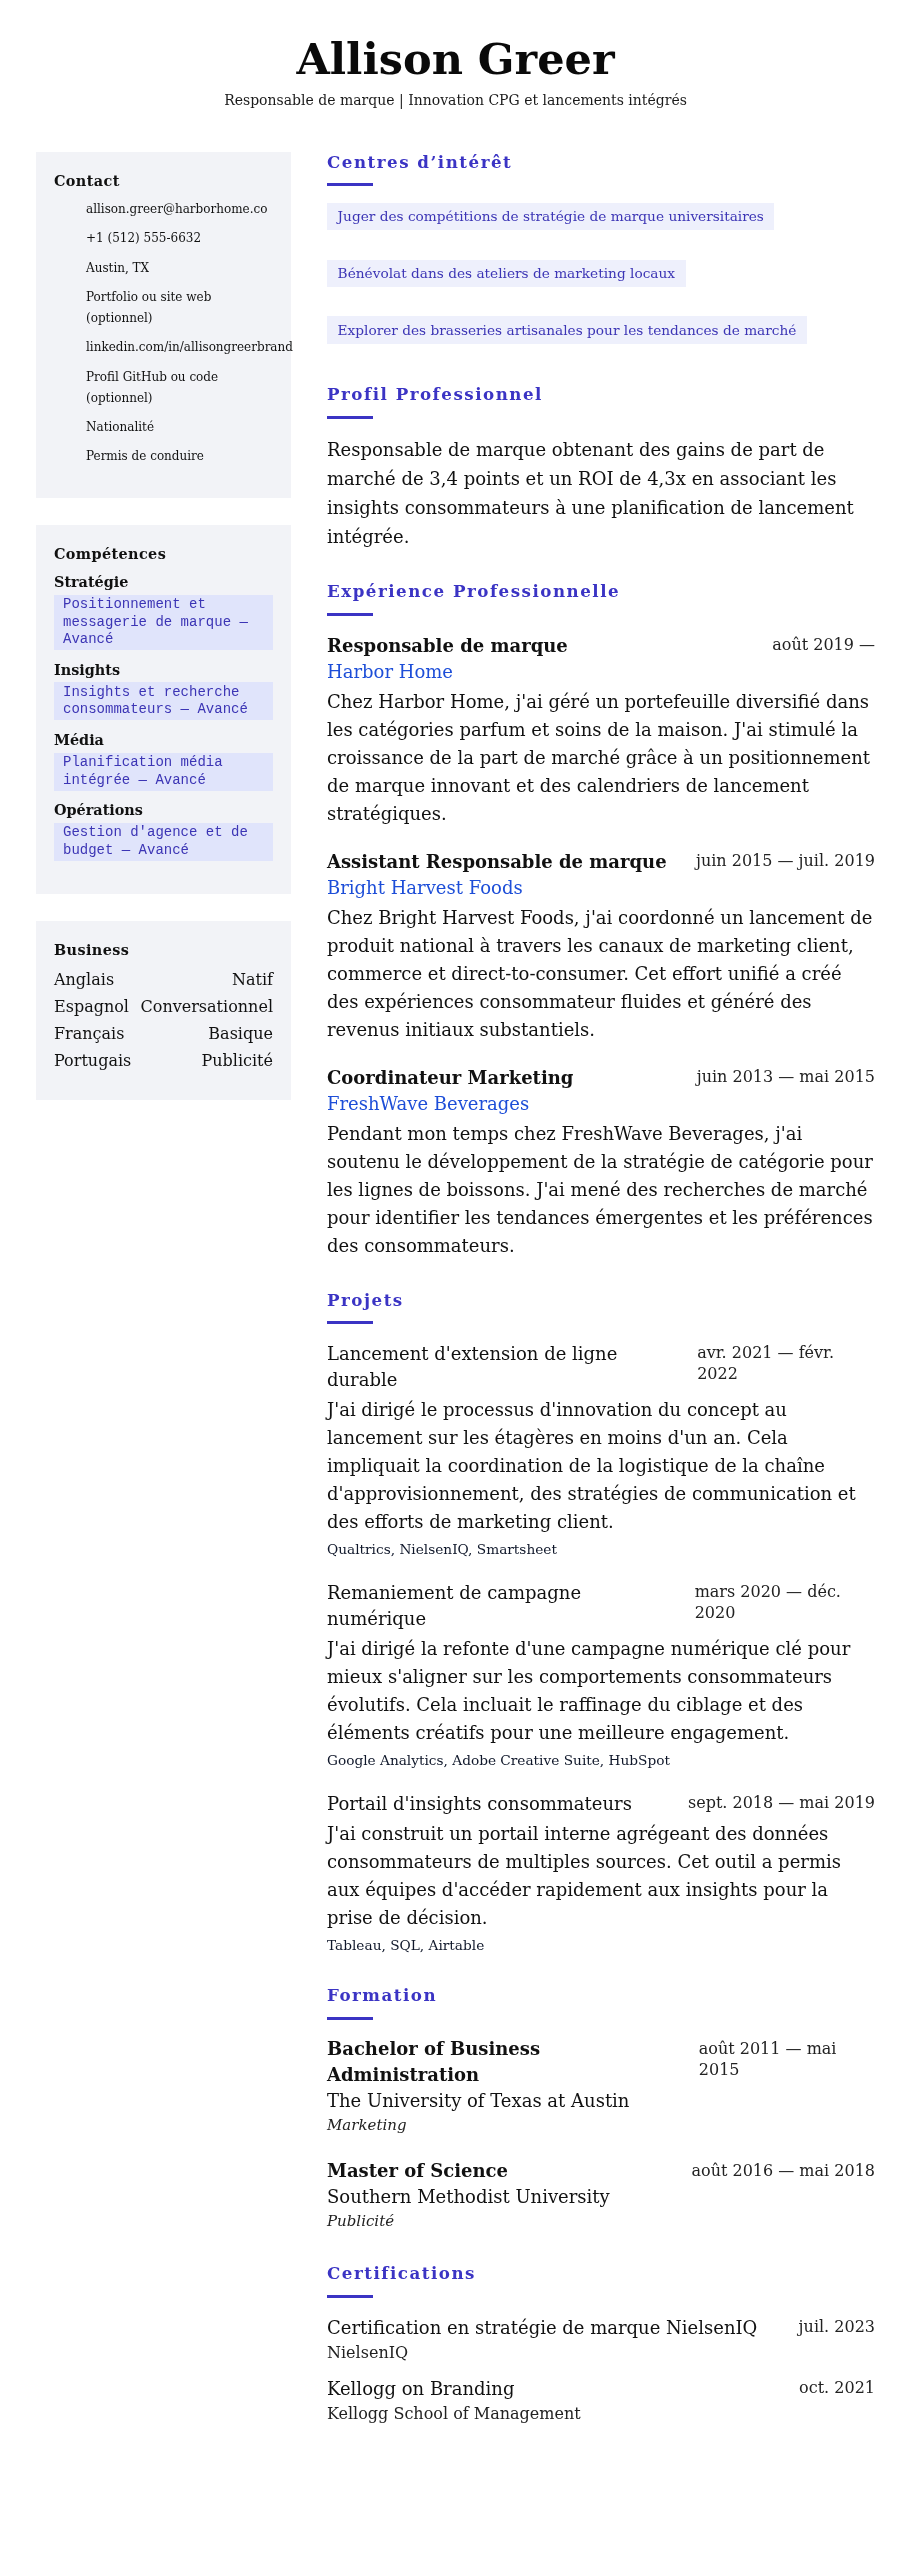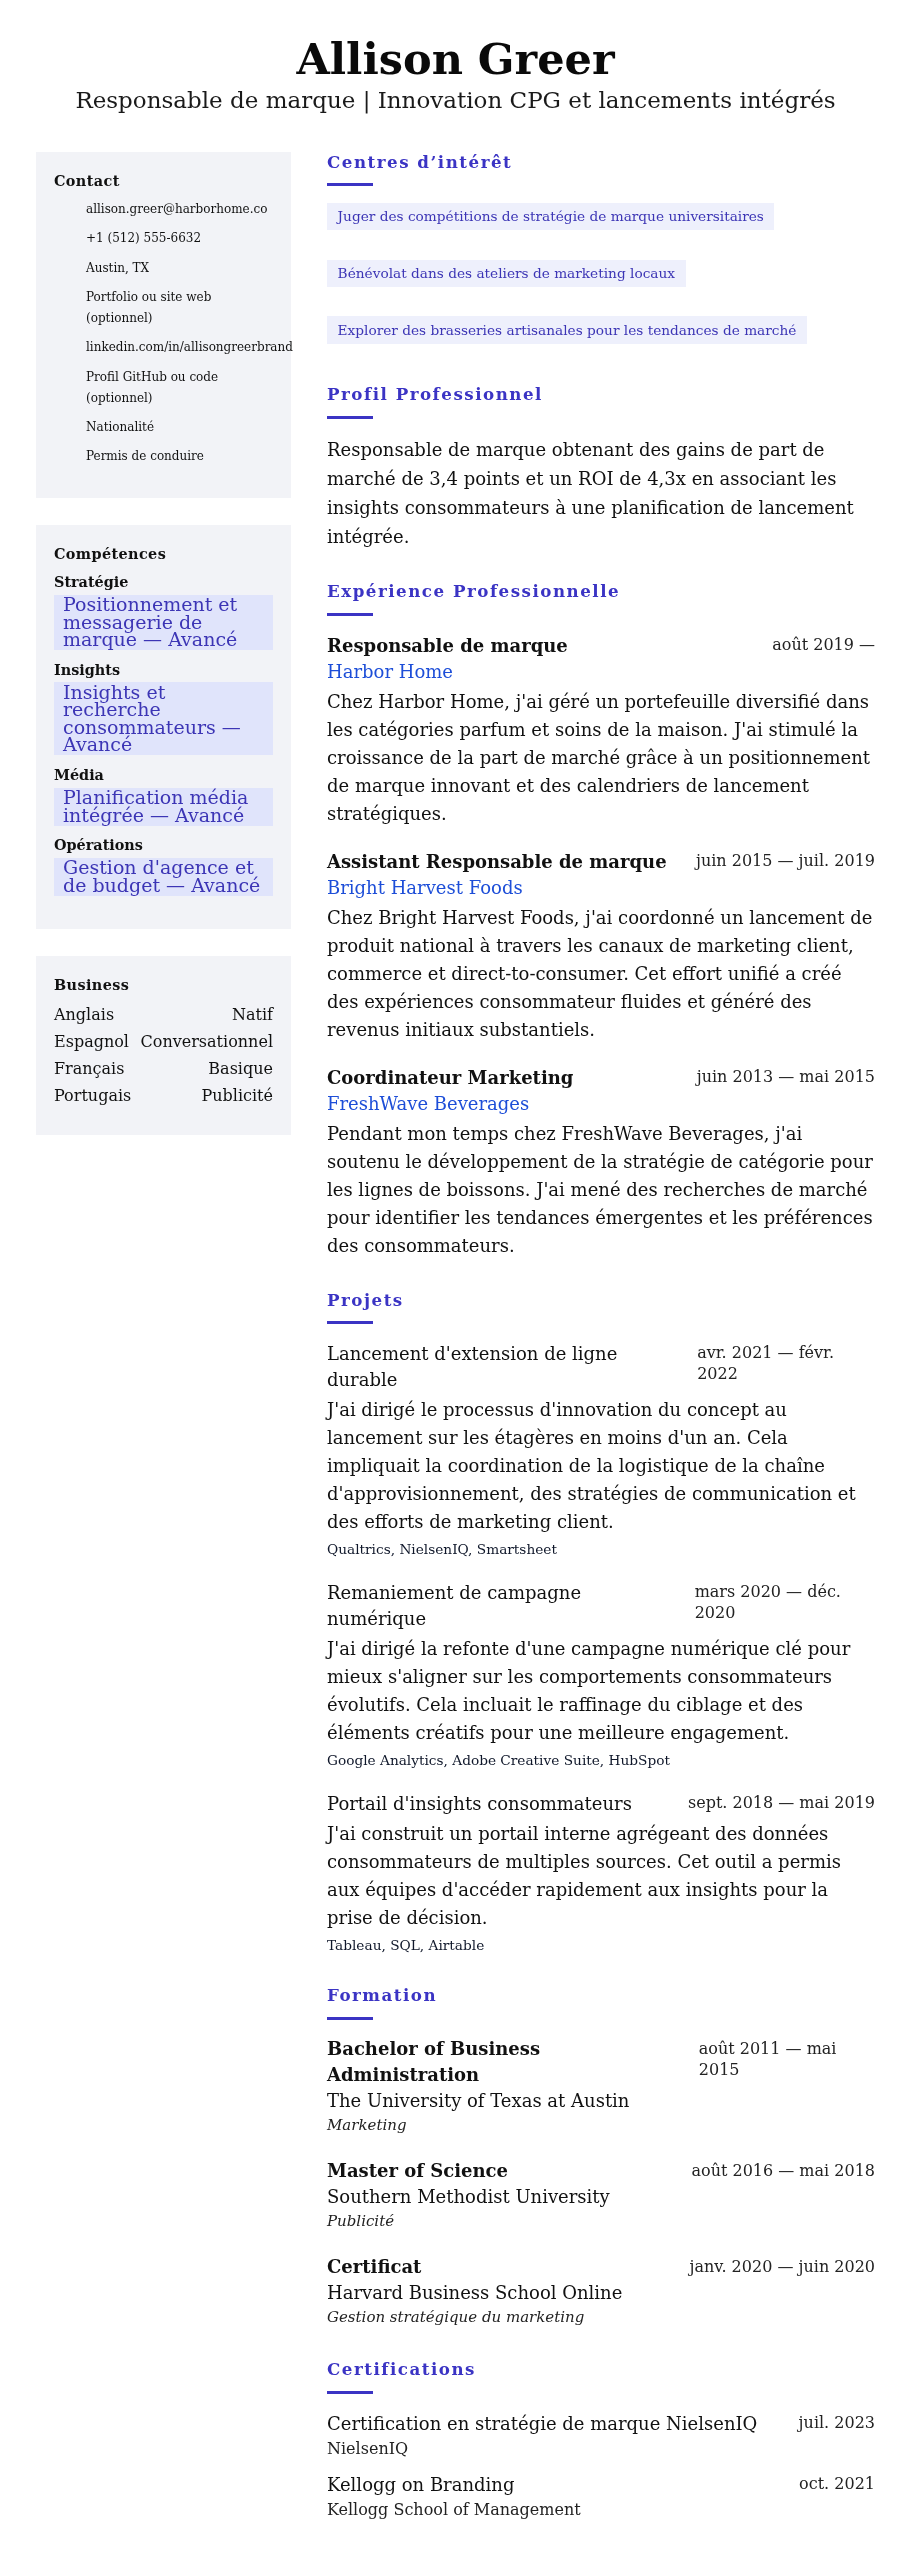--- a/index.html
+++ b/index.html
@@ -1,33 +1,33 @@
 <!DOCTYPE html>
 <html style="font-size:12px"><head>
 <meta charset="utf-8">
 <style>
   * { box-sizing: border-box; margin: 0; padding: 0; }
   html, body { width: 911px; background: #ffffff; }
   body { font-family: "DejaVu Serif", serif; color: #111111; }
   .page { width: 911px; min-height: 2576px; position: relative; }
   header { text-align: center; padding-top: 33px; }
   .name { font-size: 43px; font-weight: bold; line-height: 52px; color: #0a0a0a; }
-  .headline { font-size: 23px; line-height: 27px; color: #1a1a1a; margin-top: 1.5px; }
+  .headline { font-size: 14px; line-height: 27px; color: #1a1a1a; margin-top: 1.5px; }
 
   .layout { display: flex; padding: 0 36px; margin-top: 38px; gap: 36px; }
   .sidebar { width: 255px; flex-shrink: 0; }
   .main { flex: 1; width: 546px; }
 
   .card { background: #f2f3f7; padding: 20px 18px 23px 18px; margin-bottom: 27px; overflow: visible; }
   .card-title { font-size: 14.4px; font-weight: bold; margin-bottom: 10.6px; letter-spacing: 0.4px; }
   .contact-line { font-size: 12px; line-height: 21px; margin-bottom: 8.3px; white-space: normal; margin-left: 32px; }
   .contact-line.nowrap { white-space: nowrap; }
   .skill-group-title { font-size: 14.4px; font-weight: bold; margin-top: 10.6px; margin-bottom: 4.6px; }
   .skill-group-title.first { margin-top: 0; }
-  .skill-tag { background: #e0e4fb; color: #3c35b5; font-size: 19px; line-height: 17.5px; padding: 1.5px 9px; margin-bottom: 10.6px; }
+  .skill-tag { background: #e0e4fb; color: #3c35b5; font-size: 14px; line-height: 17.5px; padding: 1.5px 9px; margin-bottom: 10.6px; font-family: Liberation Mono, monospace; }
   .lang-row { display: flex; justify-content: space-between; font-size: 16px; line-height: 21px; margin-bottom: 6px; }
 
   .section { margin-bottom: 30px; }
   .section-title { font-size: 16.7px; font-weight: bold; color: #3b34c4; letter-spacing: 1.5px; line-height: 21px; }
   .section-rule { width: 46px; height: 3px; background: #3b34c4; margin-top: 10.6px; margin-bottom: 16.7px; }
 
   .interest { display: inline-block; background: #eef0fc; color: #3c35b5; font-size: 13.7px; line-height: 18px; padding: 4.6px 10.6px; margin-bottom: 10.6px; }
   .interest-wrap { display: flex; flex-direction: column; align-items: flex-start; gap: 19px; }
 
   .summary { font-size: 18px; line-height: 29px; }
@@ -200,28 +200,20 @@
 
         <div class="entry">
           <div class="entry-head">
             <div class="entry-title">Master of Science</div>
             <div class="entry-date">août 2016 — mai 2018</div>
           </div>
           <div class="edu-school">Southern Methodist University</div>
           <div class="edu-field">Publicité</div>
         </div>
 
-        <div class="entry">
-          <div class="entry-head">
-            <div class="entry-title">Certificat</div>
-            <div class="entry-date">janv. 2020 — juin 2020</div>
-          </div>
-          <div class="edu-school">Harvard Business School Online</div>
-          <div class="edu-field">Gestion stratégique du marketing</div>
-        </div>
       </section>
 
       <section class="section">
         <h2 class="section-title">Certifications</h2>
         <div class="section-rule"></div>
 
         <div class="entry cert">
           <div class="entry-head">
             <div class="cert-title">Certification en stratégie de marque NielsenIQ</div>
             <div class="entry-date">juil. 2023</div>

